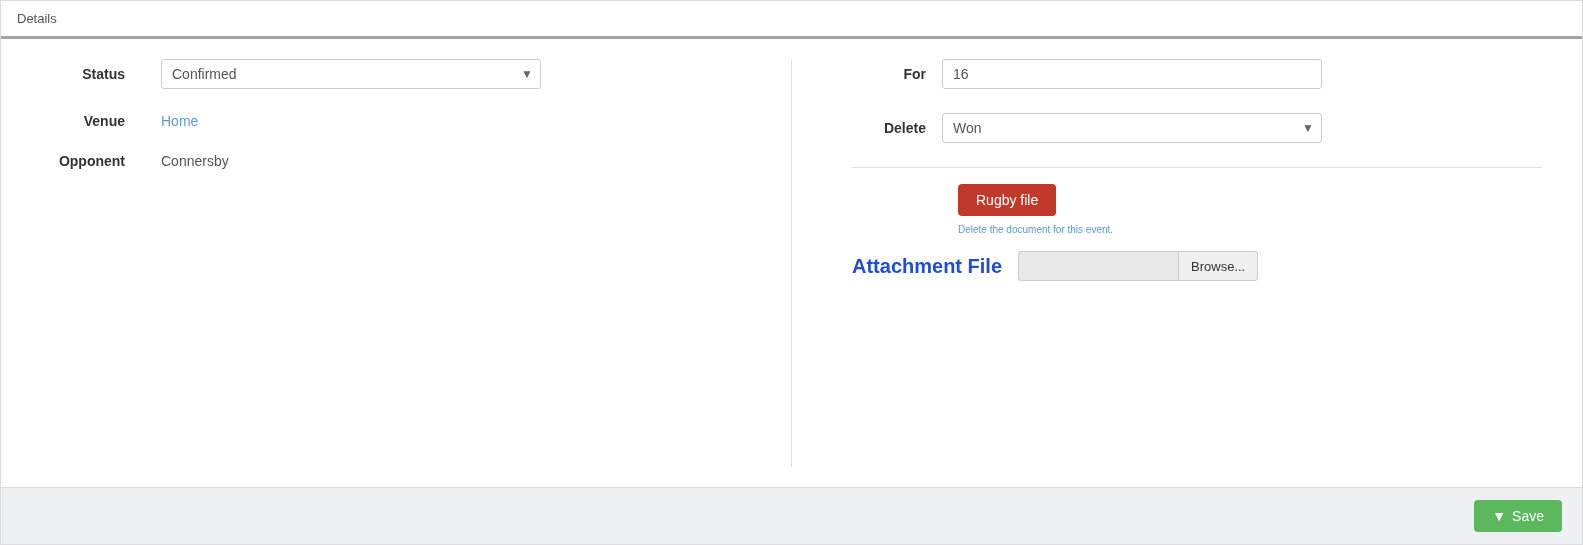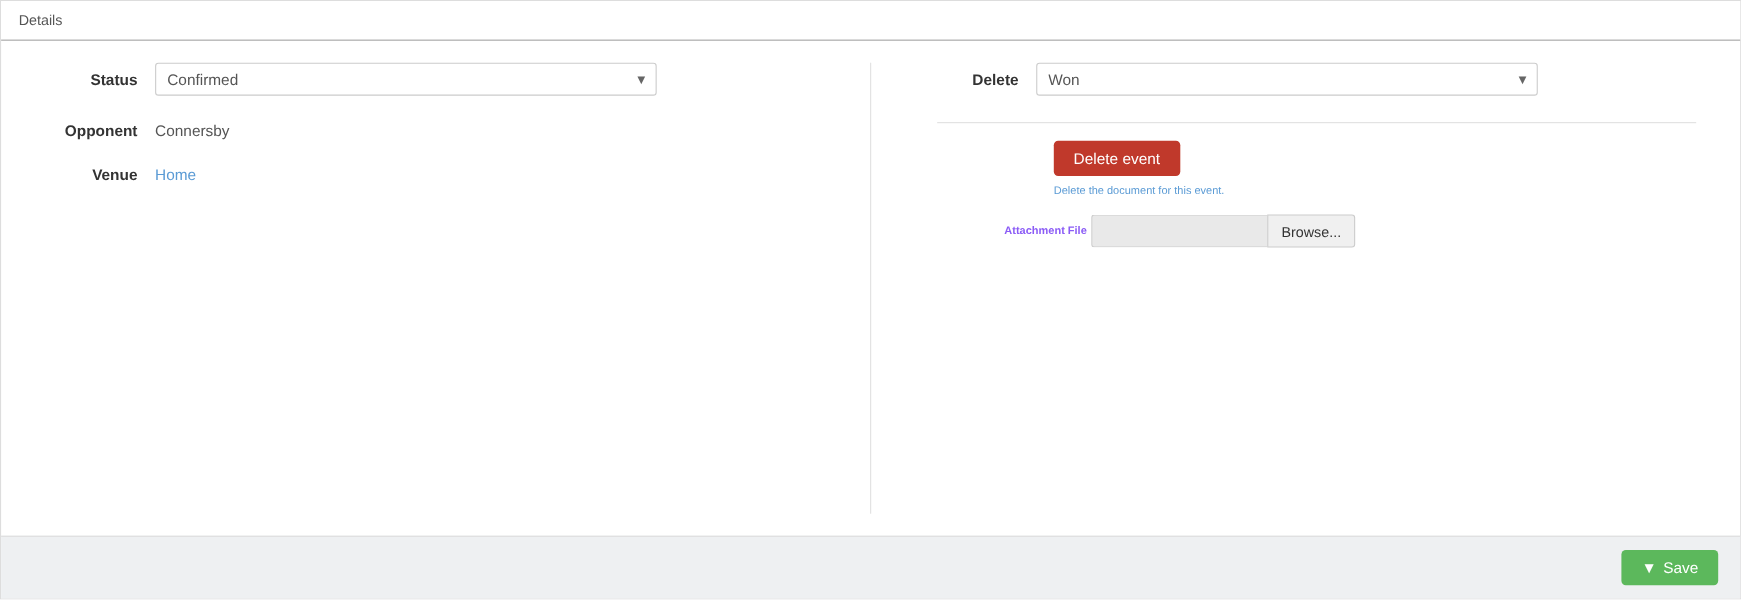--- a/index.html
+++ b/index.html
@@ -13,21 +13,21 @@
       background: #fff;
       border: 1px solid #ddd;
       min-height: 545px;
       display: flex;
       flex-direction: column;
     }
     .section-title {
       padding: 10px 16px;
       font-size: 13px;
       color: #555;
-      border-bottom: 1px solid #a3a3a3;
+      border-bottom: 3px solid #a3a3a3;
       background: #fff;
     }
     .form-body {
       flex: 1;
       padding: 20px 40px;
       display: flex;
       flex-direction: row;
       gap: 0;
     }
     .left-col {
@@ -36,20 +36,21 @@
     }
     .right-col {
       flex: 1;
       padding-left: 60px;
       border-left: 1px solid #e0e0e0;
     }
     .form-row {
       display: flex;
       align-items: center;
       margin-bottom: 24px;
+      gap: 20px;
     }
     .form-label {
       font-weight: bold;
       min-width: 100px;
       text-align: right;
       padding-right: 16px;
       color: #333;
       font-size: 14px;
     }
     .form-value {
@@ -64,21 +65,21 @@
       border-radius: 3px;
       padding: 6px 10px;
       font-size: 14px;
       color: #555;
       background: #fff;
       width: 380px;
     }
     .form-select-wrapper {
       position: relative;
       display: inline-block;
-      width: 456px;
+      width: 380px;
     }
     .form-select-wrapper select {
       width: 100%;
       border: 1px solid #ccc;
       border-radius: 3px;
       padding: 6px 30px 6px 10px;
       font-size: 14px;
       color: #555;
       background: #fff;
       appearance: none;
@@ -129,23 +130,23 @@
     }
     .attachment-row {
       display: flex;
       align-items: center;
       margin-top: 8px;
     }
     .attachment-label {
       font-weight: bold;
       min-width: 140px;
       text-align: right;
-      padding-right: 4px;
-      font-size: 10px;
-      color: #8b5cf6;
+      padding-right: 16px;
+      font-size: 20px;
+      color: #1d4ed8;
     }
     .file-input-wrapper {
       display: flex;
       align-items: center;
     }
     .file-input-text {
       border: 1px solid #ccc;
       border-right: none;
       border-radius: 3px 0 0 3px;
       padding: 5px 10px;
@@ -221,47 +222,51 @@
         <div class="form-select-wrapper">
           <select><option value="Confirmed">Confirmed</option><option value="Tentative">Tentative</option><option value="Cancelled">Cancelled</option></select>
           <span class="select-arrow">▼</span>
         </div>
       </div>
 
 
 
 
       <div class="form-row">
+        <span class="form-label">Venue</span>
+        <span class="form-value link-style">Home</span>
+      </div>
+
+      <div class="form-row">
         <span class="form-label">Opponent</span>
         <span class="form-value">Connersby</span>
       </div>
 
-      <div class="form-row">
-        <span class="form-label">Venue</span>
-        <span class="form-value link-style">Home</span>
-      </div>
-
     </div>
 
     <div class="right-col">
 
+      <div class="right-form-row">
+        <span class="right-label">For</span>
+        <input class="form-control" type="text" value="16" style="">
+      </div>
 
 
       <div class="right-form-row">
         <span class="right-label">Delete</span>
         <div class="form-select-wrapper">
           <select><option value="Won">Won</option><option value="Lost">Lost</option><option value="Draw">Draw</option></select>
           <span class="select-arrow">▼</span>
         </div>
       </div>
 
 
       <div class="file-section">
         <div style="padding-left: 106px;">
-          <button class="delete-btn">Delete event</button>
+          <button class="delete-btn">Rugby file</button>
           <br>
           <span class="delete-link">Delete the document for this event.</span>
         </div>
       </div>
 
       <div class="attachment-row">
         <span class="attachment-label">Attachment File</span>
         <div class="file-input-wrapper">
           <div class="file-input-text"></div>
           <button class="file-browse-btn">Browse...</button>

